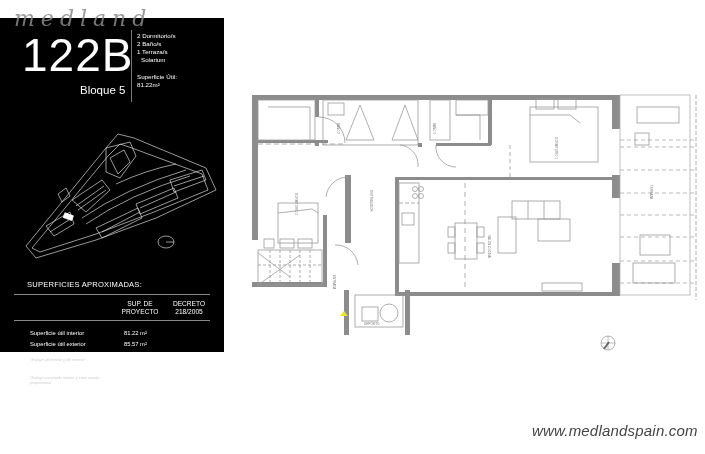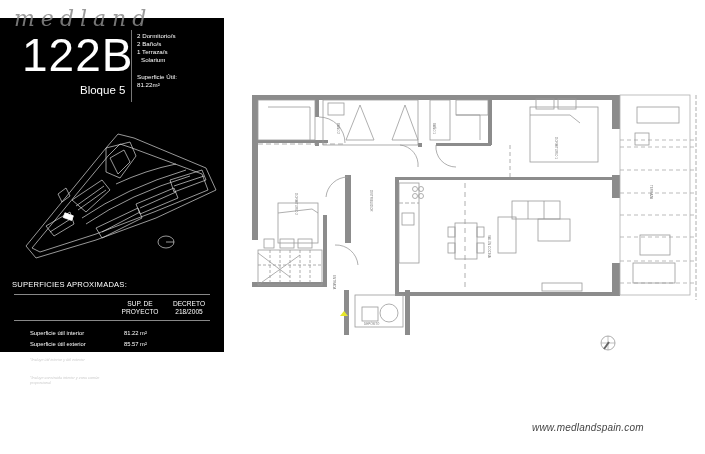--- a/index.html
+++ b/index.html
@@ -6,28 +6,28 @@
   body{width:705px;height:454px;position:relative;overflow:hidden;font-family:"Liberation Sans",sans-serif;}
   .panel{position:absolute;left:0;top:18px;width:224px;height:334px;background:#000;color:#fff;}
   .watermark{position:absolute;left:14px;top:-12px;font-family:"DejaVu Serif",serif;font-style:italic;font-size:22px;color:#8a8a8a;letter-spacing:6px;opacity:.85;}
   .unit{position:absolute;left:22px;top:14px;font-size:46px;font-weight:400;letter-spacing:1px;line-height:1;text-align:center;}
   .bloque{position:absolute;left:80px;top:66px;font-size:11.5px;}
   .vsep{position:absolute;left:131px;top:12px;width:1px;height:72px;background:#777;}
   .features{position:absolute;left:137px;top:14px;font-size:6.2px;line-height:8px;}
   .features .ind{padding-left:4px;}
   .sup-util{position:absolute;left:137px;top:55px;font-size:6.2px;line-height:8px;}
   .plan3d{position:absolute;left:6px;top:90px;width:212px;height:160px;}
-  .sec-title{position:absolute;left:12px;top:262px;font-size:7.6px;letter-spacing:.2px;}
+  .sec-title{position:absolute;left:27px;top:262px;font-size:7.6px;letter-spacing:.2px;}
   .hr{position:absolute;left:14px;width:196px;height:1px;background:#888;}
   .th{position:absolute;top:282px;font-size:6.6px;text-align:center;line-height:8px;}
   .row{position:absolute;left:30px;font-size:5.8px;}
   .row .sub{font-size:3.8px;font-style:italic;color:#ccc;line-height:5px;display:block;}
   .val{position:absolute;font-size:5.8px;}
   .plan{position:absolute;left:240px;top:85px;width:465px;height:260px;}
-  .url{position:absolute;left:532px;top:422px;font-size:10px;font-style:italic;color:#444;letter-spacing:.2px;text-align:center;}
+  .url{position:absolute;left:532px;top:422px;font-size:15px;font-style:italic;color:#444;letter-spacing:.2px;text-align:center;}
   .compass{position:absolute;left:598px;top:333px;width:20px;height:20px;}
 </style>
 </head>
 <body>
 
 <div class="panel">
   <div class="watermark">medland</div>
   <div class="unit">122B</div>
   <div class="bloque">Bloque 5</div>
   <div class="vsep"></div>

